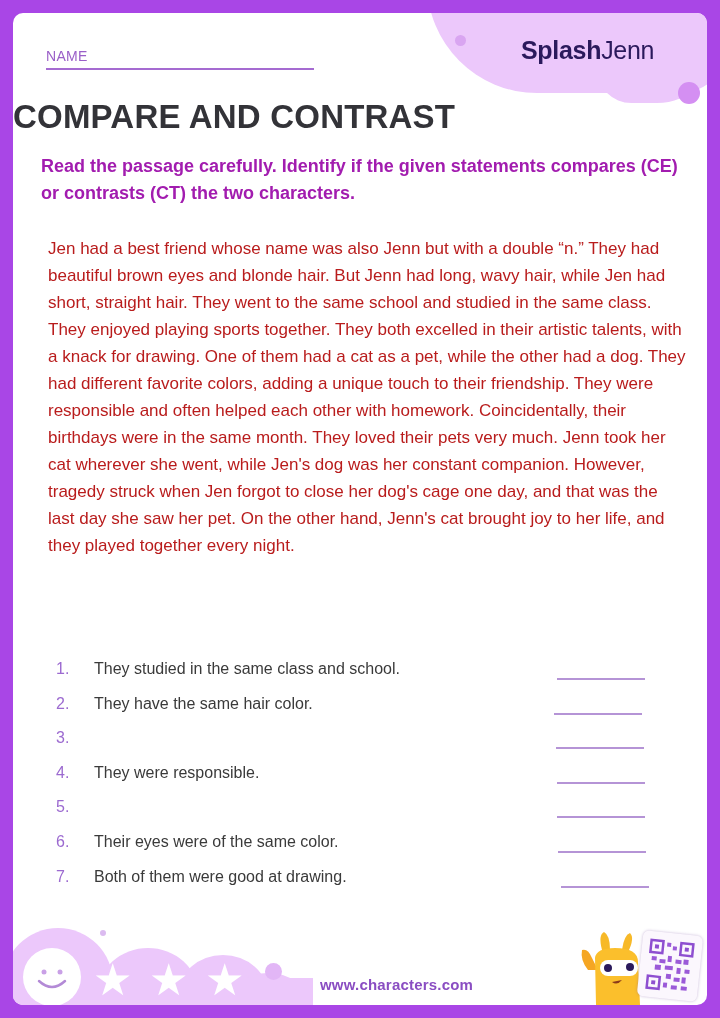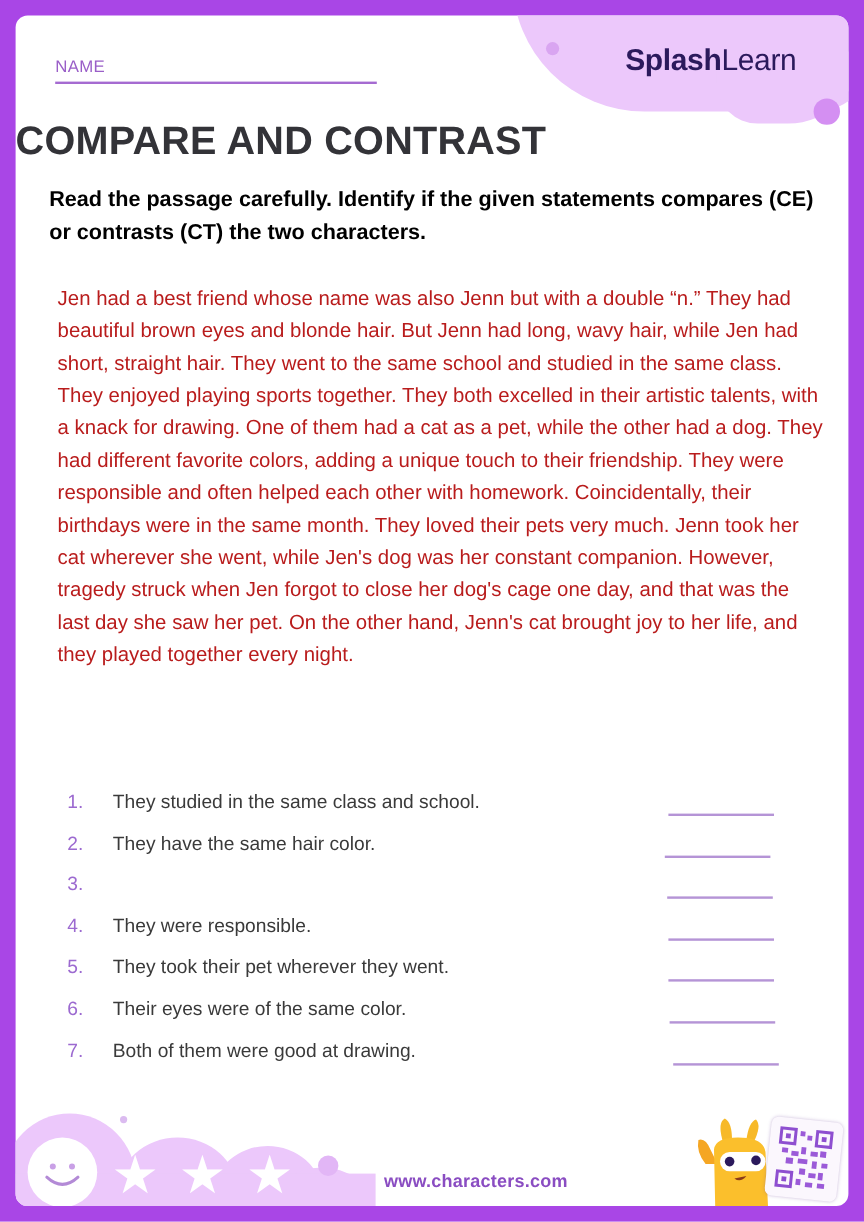--- a/index.html
+++ b/index.html
@@ -75,21 +75,21 @@
       letter-spacing: 0.2px;
     }
 
     .instructions {
       position: absolute;
       left: 28px; top: 140px;
       width: 640px;
       font-size: 18px;
       font-weight: bold;
       line-height: 27px;
-      color: #000000;
+      color: #a21caf;
     }
 
     .passage {
       position: absolute;
       left: 35px; top: 222px;
       width: 640px;
       font-size: 17px;
       line-height: 27px;
       color: #b91c1c;
     }
@@ -167,21 +167,21 @@
 
 <div class="card">
 
   <div class="blob-top"></div>
   <div class="blob-top2"></div>
   <div class="dot dot-a"></div>
   <div class="dot dot-b"></div>
   <div class="dot dot-c"></div>
 
   <div class="logo">
-    <span class="bold">Splash</span><span class="light">Learn</span>
+    <span class="bold">Splash</span><span class="light">Jenn</span>
   </div>
 
   <div class="name-row">
     <span class="name-label">NAME</span>
   </div>
 
   <h1 class="title">COMPARE AND CONTRAST</h1>
 
   <p class="instructions">Read the passage carefully. Identify if the given statements compares (CE) or contrasts (CT) the two characters.</p>
 
@@ -202,21 +202,20 @@
       <span class="q-num">3.</span>
       <span class="q-blank" style="left:500px"></span>
     </li>
     <li class="q-item">
       <span class="q-num">4.</span>
       <span class="q-text">They were responsible.</span>
       <span class="q-blank" style="left:501px"></span>
     </li>
     <li class="q-item">
       <span class="q-num">5.</span>
-      <span class="q-text">They took their pet wherever they went.</span>
       <span class="q-blank" style="left:501px"></span>
     </li>
     <li class="q-item">
       <span class="q-num">6.</span>
       <span class="q-text">Their eyes were of the same color.</span>
       <span class="q-blank" style="left:502px"></span>
     </li>
     <li class="q-item">
       <span class="q-num">7.</span>
       <span class="q-text">Both of them were good at drawing.</span>

